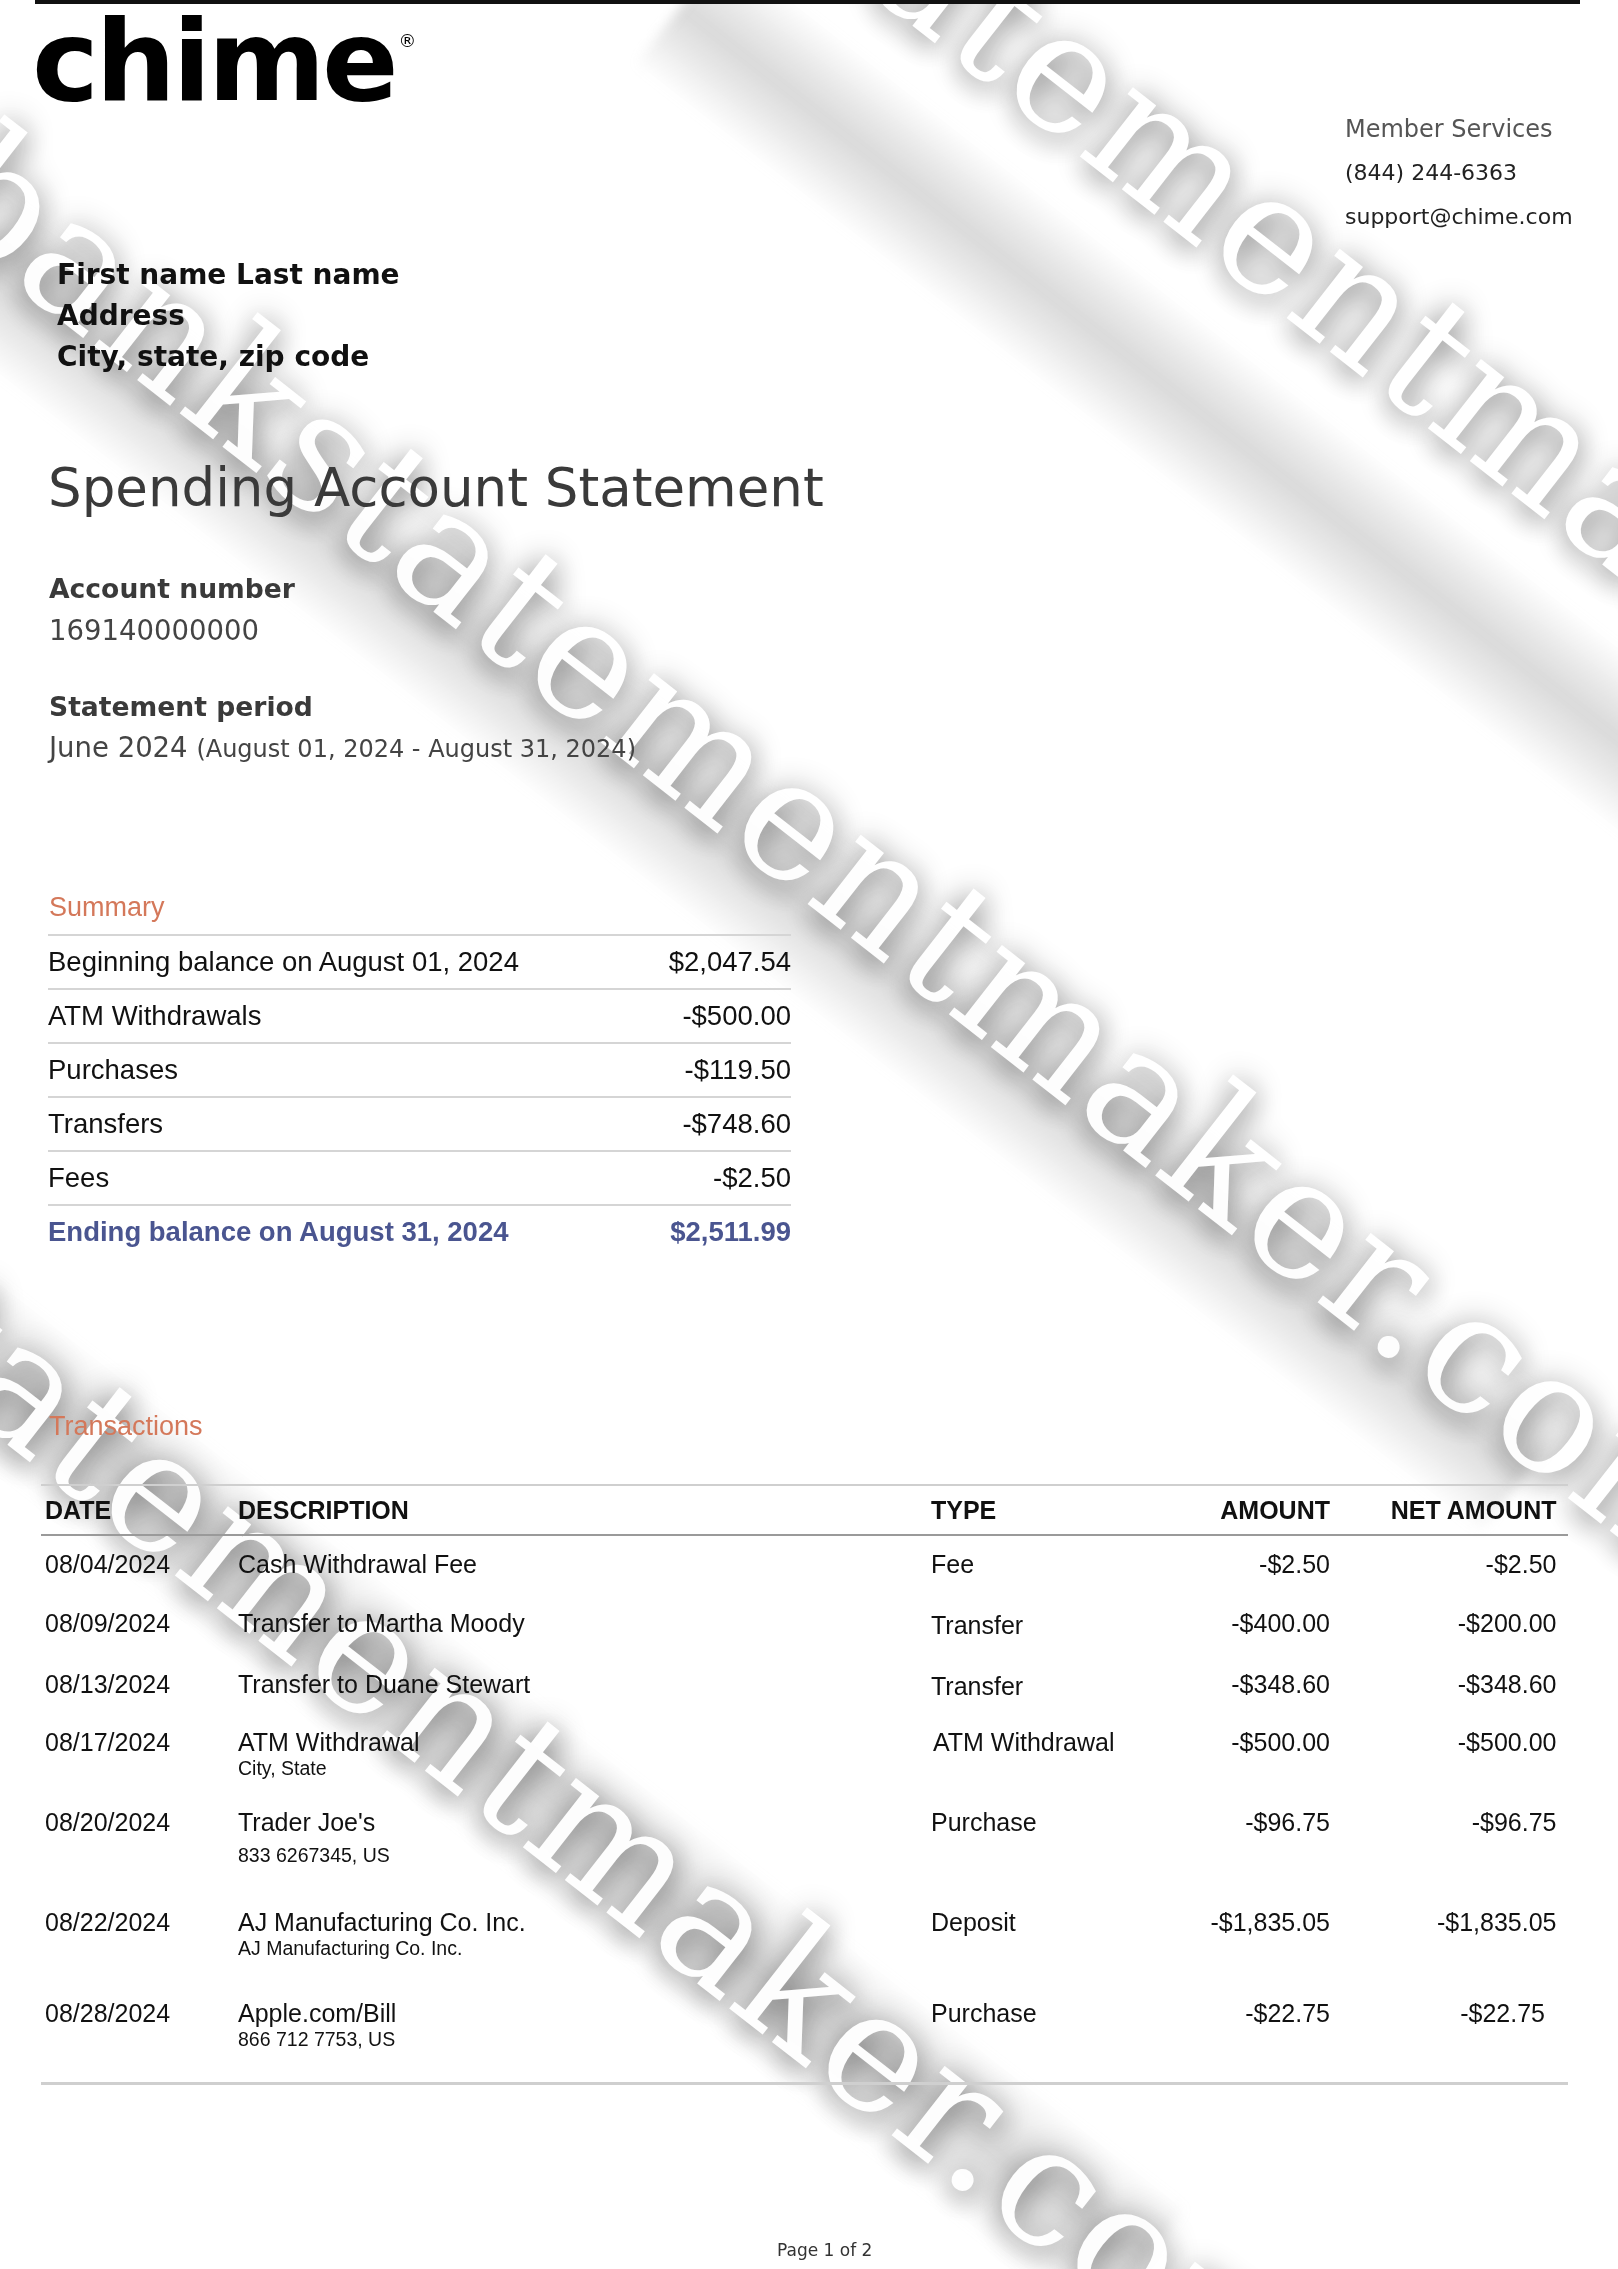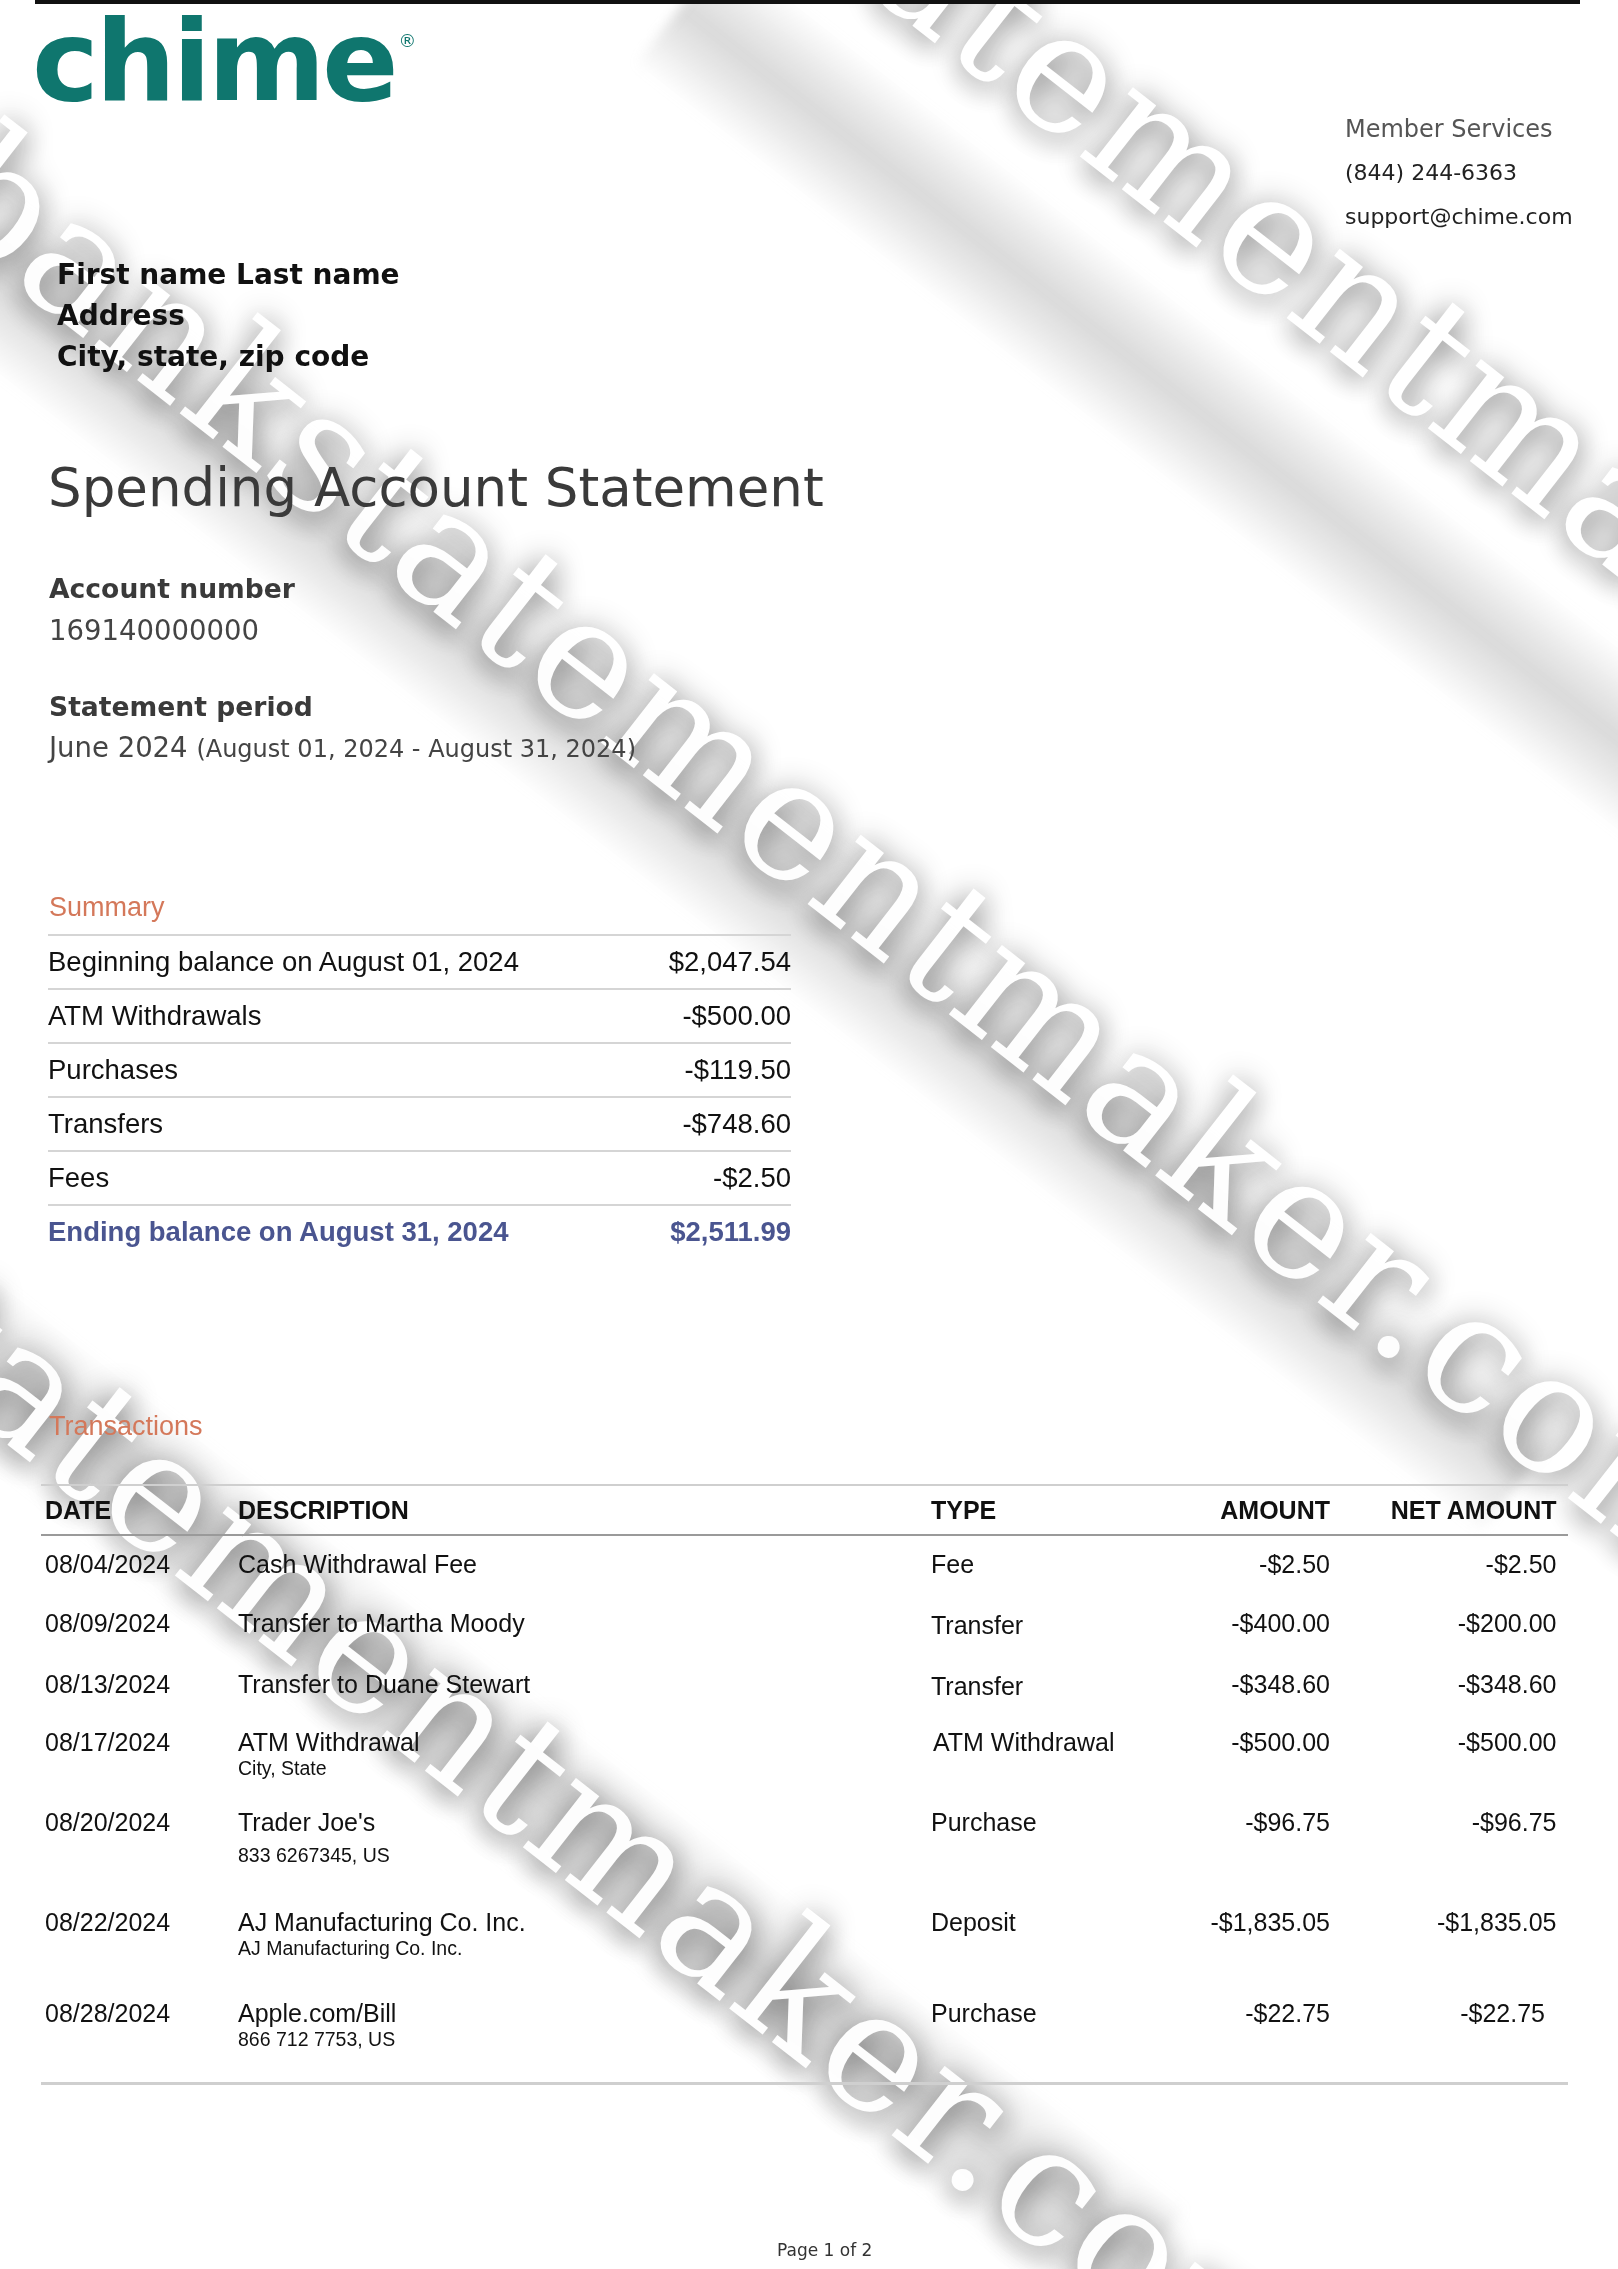--- a/index.html
+++ b/index.html
@@ -1,19 +1,19 @@
 <!DOCTYPE html>
 <html style="font-size:14px"><head>
 <meta charset="utf-8">
 <style>
   html, body { margin:0; padding:0; }
   body { width:1618px; height:2270px; background:#ffffff; position:relative; overflow:hidden; font-family:"Liberation Sans", sans-serif; color:#111; }
   .abs { position:absolute; }
   .topline { left:35px; top:0; width:1545px; height:3.5px; background:#111; }
-  .logo { left:32px; top:5.3px; font-family:"DejaVu Sans", sans-serif; font-weight:bold; font-size:113px; color:#0f766e; letter-spacing:-3.5px; line-height:1; }
+  .logo { left:32px; top:5.3px; font-family:"DejaVu Sans", sans-serif; font-weight:bold; font-size:113px; color:#000000; letter-spacing:-3.5px; line-height:1; }
   .logo sup { font-size:17.7px; font-weight:normal; vertical-align:top; position:relative; top:28px; letter-spacing:0; margin-left:3.5px; }
   .contact { left:1345px; top:113px; font-family:"DejaVu Sans", sans-serif; font-size:22px; color:#222; }
   .contact div { height:44px; line-height:32px; }
   .contact .ms { color:#555; font-size:24px; }
   .addr { left:57px; top:255px; font-family:"DejaVu Sans", sans-serif; font-weight:bold; font-size:28px; color:#111; }
   .addr div { height:41px; line-height:39px; }
   .title { left:48px; top:457px; font-family:"DejaVu Sans", sans-serif; font-size:53px; color:#3a3a3a; }
   .lbl { font-family:"DejaVu Sans", sans-serif; font-weight:bold; font-size:26.6px; color:#3a3a3a; }
   .val { font-family:"DejaVu Sans", sans-serif; font-size:27.5px; color:#444; }
   .val small { font-size:24px; }

